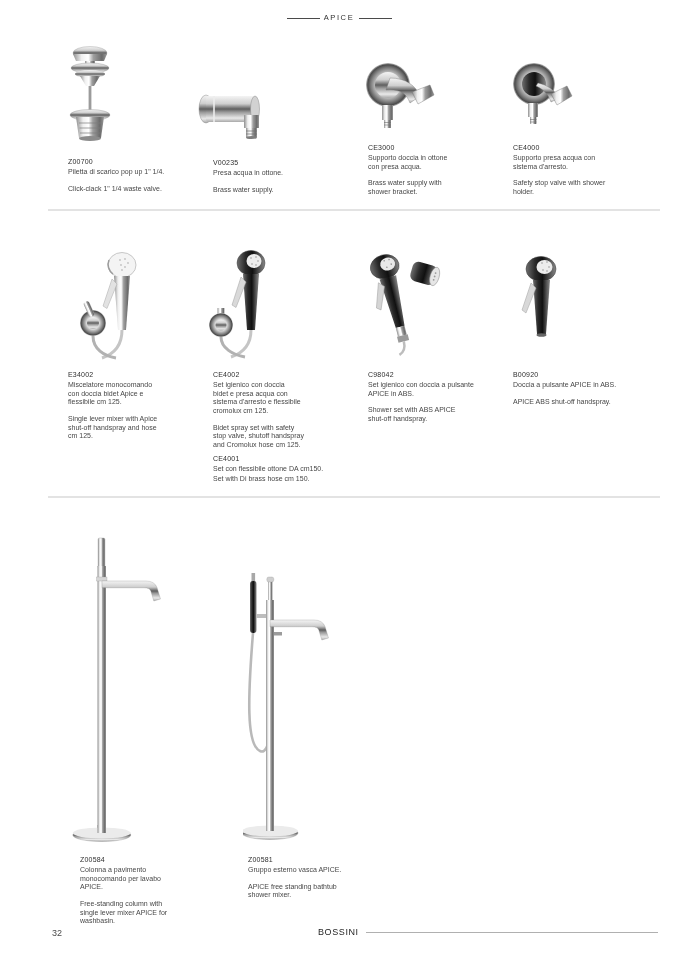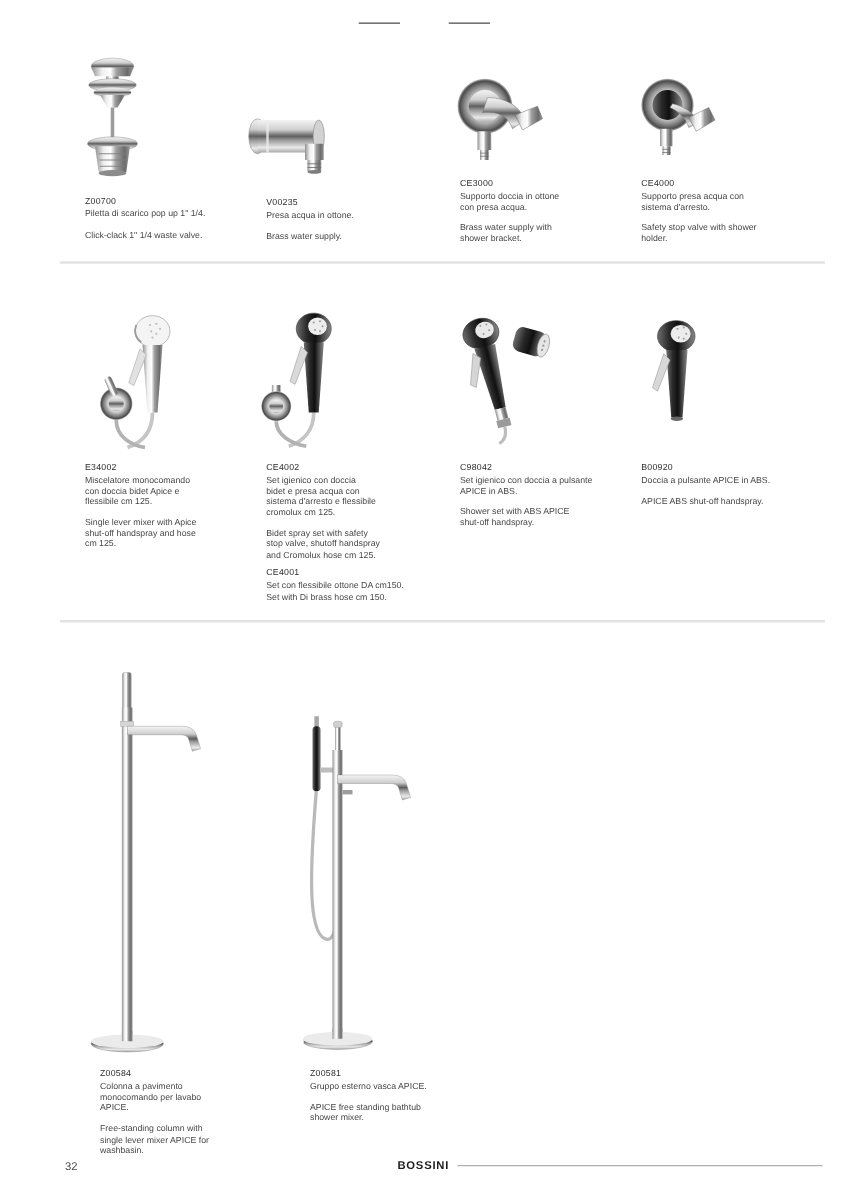--- a/index.html
+++ b/index.html
@@ -19,21 +19,21 @@
   .divider { position:absolute; left:48px; width:612px; height:2px; background:#e3e3e3; }
 
   .product-text { position:absolute; width:132px; }
   .pcode { font-size:7px; color:#2e2e2e; margin-bottom:3px; letter-spacing:0.2px; }
   .pdesc { font-size:7px; line-height:1.24; white-space:pre-line; color:#474747; margin-bottom:8px; }
   .pdesc.tight { margin-bottom:1px; }
 
   .pimg { position:absolute; }
 
   .footer-num { position:absolute; left:52px; top:928px; font-size:9px; color:#4a4a4a; }
-  .brand { position:absolute; left:318px; top:927px; font-size:9px; font-weight:bold; letter-spacing:0.6px; color:#1e1e1e; }
+  .brand { position:absolute; left:318px; top:927px; font-size:9px; font-weight:normal; letter-spacing:0.6px; color:#1e1e1e; }
   .footer-rule { position:absolute; left:366px; top:932px; width:292px; height:1px; background:#b0b0b0; }
 </style>
 </head>
 <body>
 
 <div class="page">
 
   <svg width="0" height="0" style="position:absolute" aria-hidden="true">
     <defs>
       <linearGradient id="gV" x1="0" y1="0" x2="0" y2="1">
@@ -63,20 +63,21 @@
         <stop offset="0" stop-color="#ffffff"></stop>
           <stop offset="0.5" stop-color="#d6d6d6"></stop>
         <stop offset="0.78" stop-color="#7c7c7c"></stop>
           <stop offset="0.92" stop-color="#4a4a4a"></stop>
         <stop offset="1" stop-color="#c2c2c2"></stop>
       </radialGradient>
     </defs>
   </svg>
 
   <span class="header-rule rule-left"></span>
+  <div class="page-title">APICE</div>
   <span class="header-rule rule-right"></span>
 
   <svg class="pimg" style="left:63px;top:45px;width:58px;height:97px" viewBox="0 0 58 97" aria-label="chrome pop-up waste valve product photo">
     <ellipse cx="27" cy="8" rx="17" ry="6.5" fill="url(#gV)" stroke="#9a9a9a" stroke-width="0.4"></ellipse>
     <path d="M10 9 L44 9 L41 16 L13 16 Z" fill="url(#gH)"></path>
     <rect x="22" y="16" width="10" height="4" fill="url(#gH)"></rect>
     <ellipse cx="27" cy="23" rx="19" ry="5" fill="url(#gV)" stroke="#8d8d8d" stroke-width="0.4"></ellipse>
     <ellipse cx="27" cy="29" rx="15" ry="4" fill="url(#gV)"></ellipse>
     <path d="M17 31 L37 31 L31 41 L23 41 Z" fill="url(#gH)"></path>
     <rect x="25.6" y="41" width="2.8" height="27" fill="#9b9b9b"></rect>

